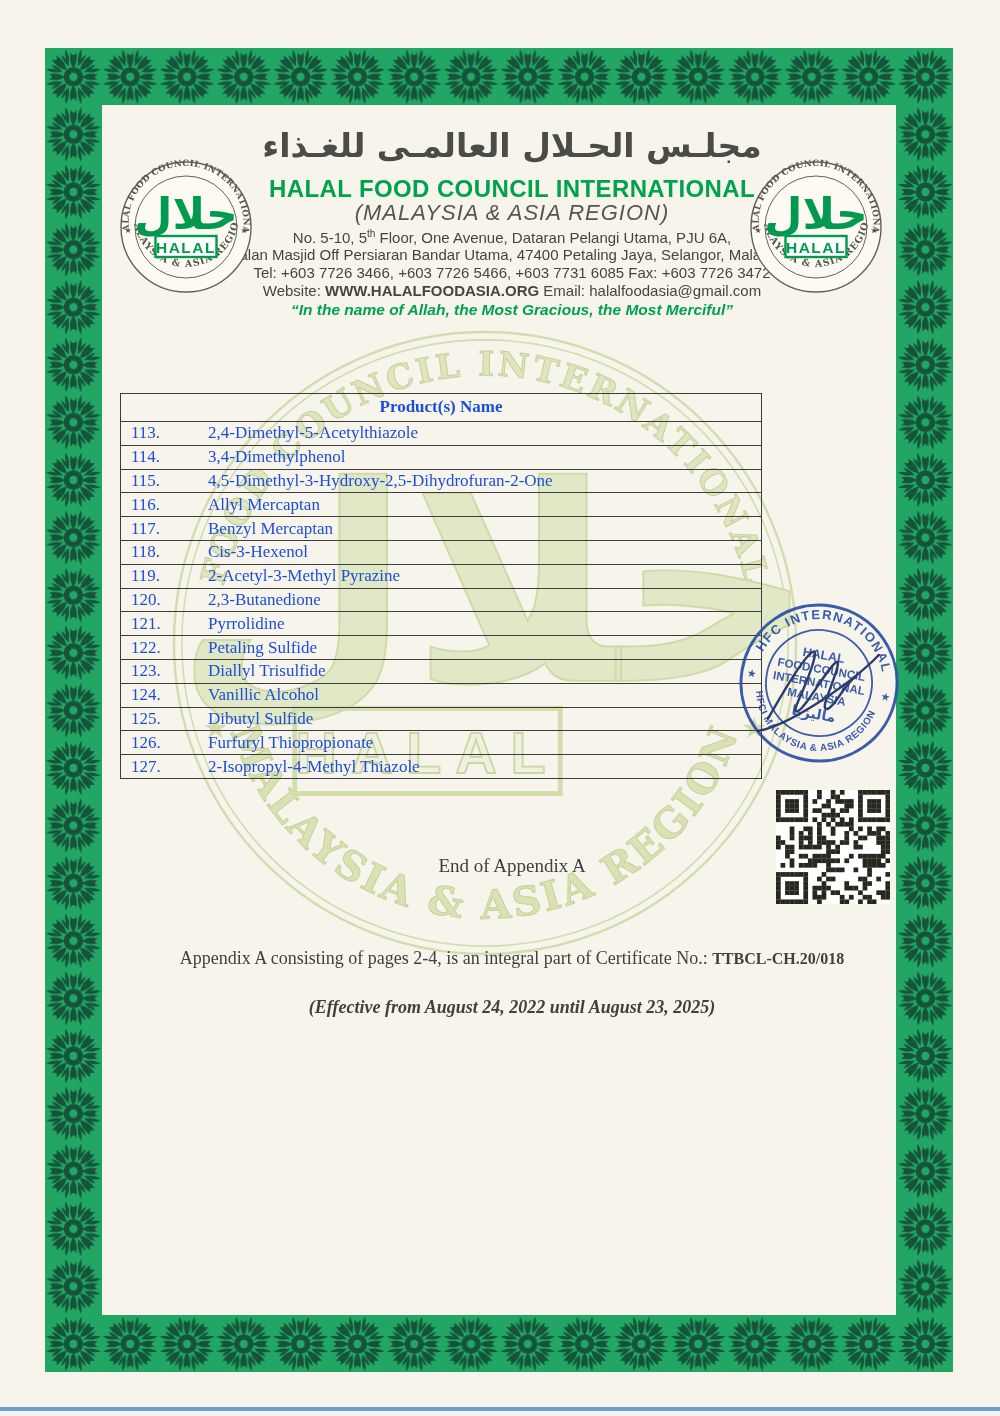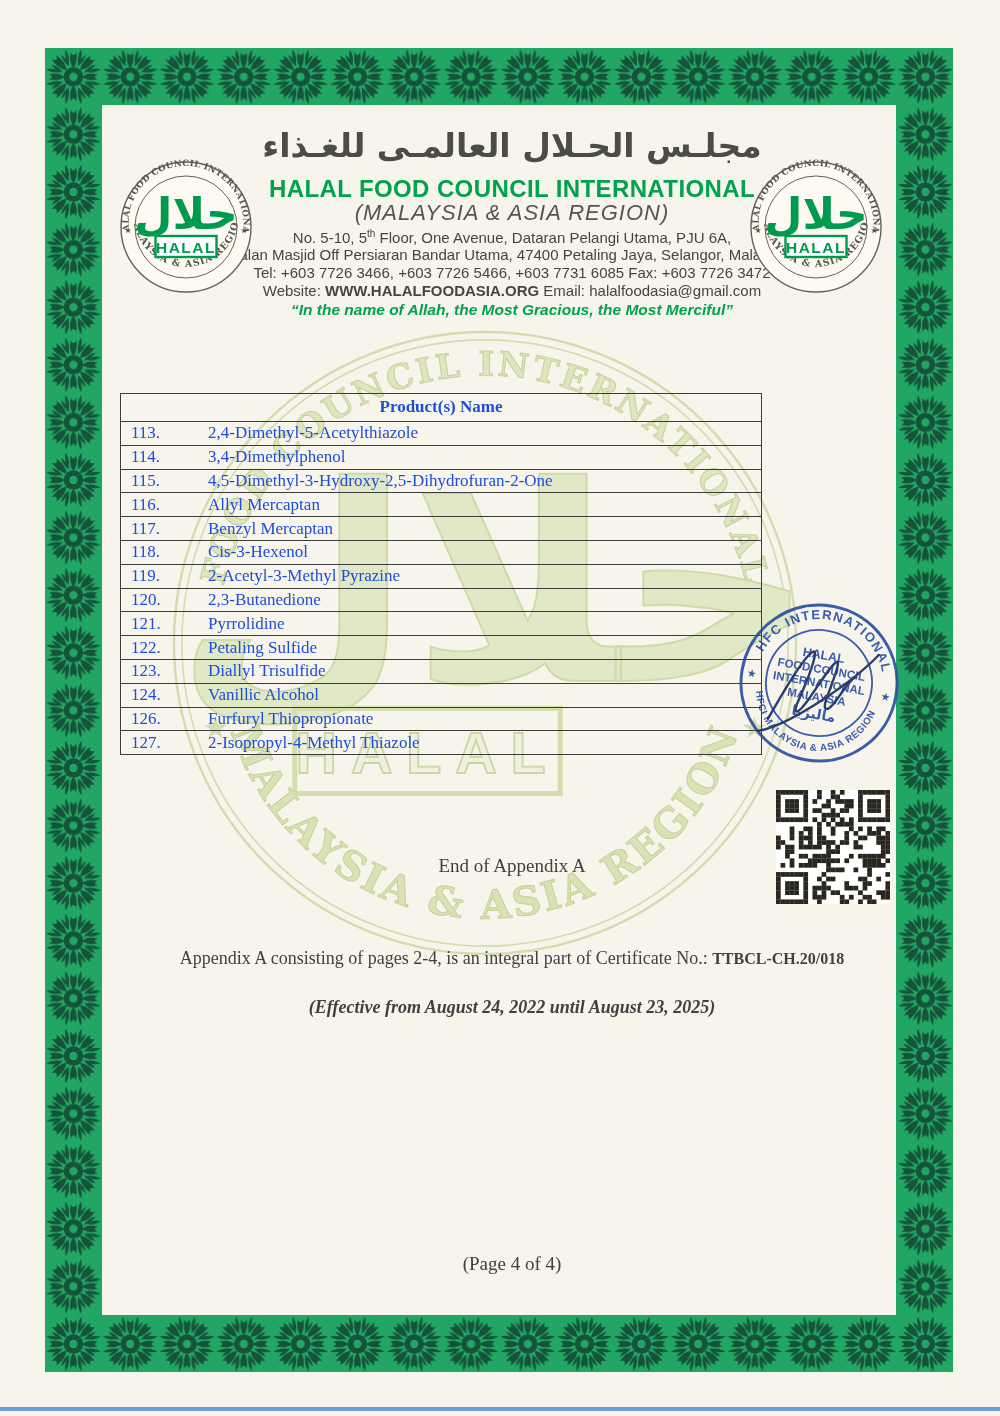--- a/index.html
+++ b/index.html
@@ -182,20 +182,24 @@
       <td class="no">122.</td>
       <td class="nm">Petaling Sulfide</td>
     </tr>
         <tr>
       <td class="no">123.</td>
       <td class="nm">Diallyl Trisulfide</td>
     </tr>
         <tr>
       <td class="no">124.</td>
       <td class="nm">Vanillic Alcohol</td>
+    </tr>
+        <tr>
+      <td class="no">125.</td>
+      <td class="nm">Dibutyl Sulfide</td>
     </tr>
         <tr>
       <td class="no">126.</td>
       <td class="nm">Furfuryl Thiopropionate</td>
     </tr>
         <tr>
       <td class="no">127.</td>
       <td class="nm">2-Isopropyl-4-Methyl Thiazole</td>
     </tr>
       </tbody>
@@ -529,16 +533,15 @@
         <rect x="68.40" y="109.44" width="4.71" height="4.71"></rect>
         <rect x="82.08" y="109.44" width="4.71" height="4.71"></rect>
         <rect x="91.20" y="109.44" width="4.71" height="4.71"></rect>
         <rect x="95.76" y="109.44" width="4.71" height="4.71"></rect>
       </g>
   </svg>
 
   <div class="abs ctr serif end-note">End of Appendix A</div>
   <div class="abs ctr serif appendix-line"><span>Appendix A consisting of pages 2-4, is an integral part of Certificate No.: </span><b>TTBCL-CH.20/018</b></div>
   <div class="abs ctr serif validity-line">(Effective from August 24, 2022 until August 23, 2025)</div>
-  <div class="abs ctr serif page-indicator">(Page 4 of 4)</div>
 
   <div id="bottom-line" class="abs"></div>
 </div>
 
 </body></html>

